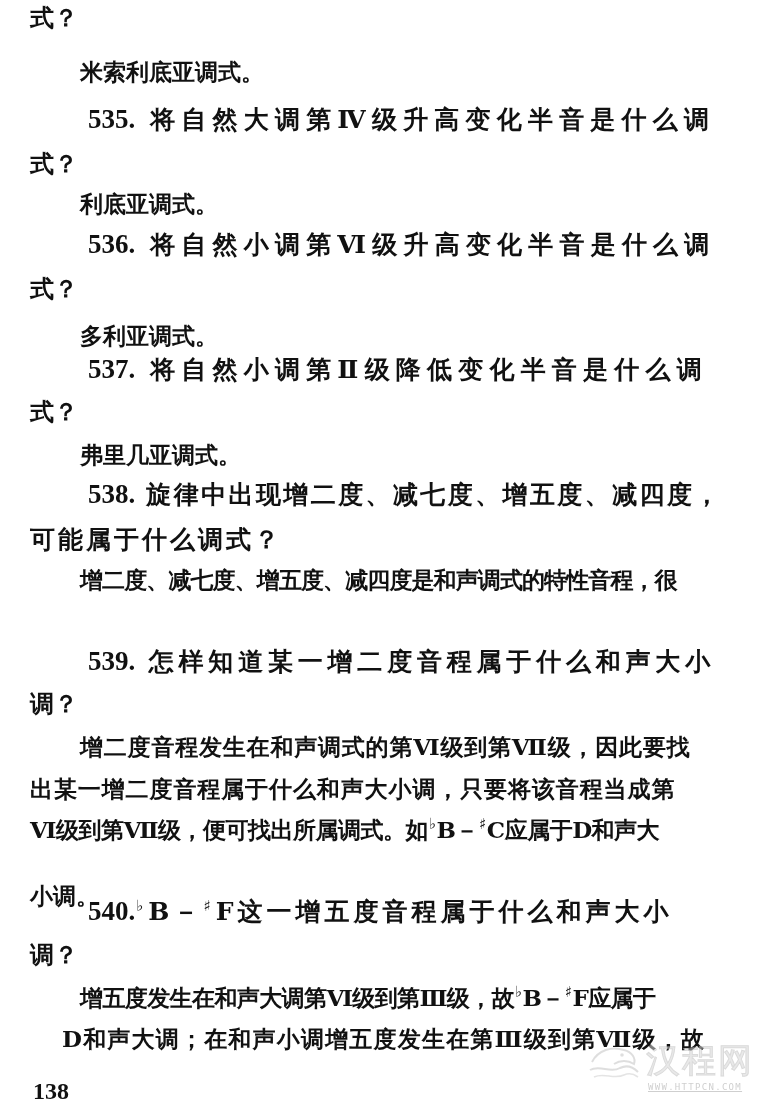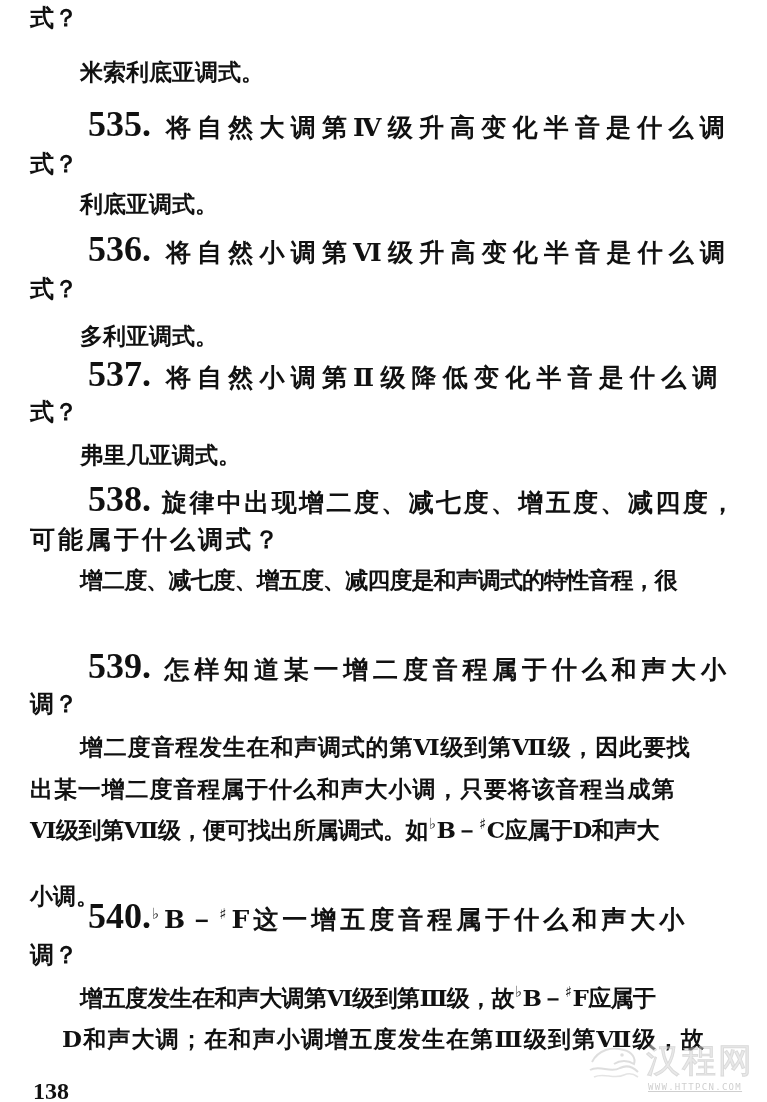--- a/index.html
+++ b/index.html
@@ -28,21 +28,21 @@
   }
   
   .q {
     font-weight: bold;
     letter-spacing: 6.2px;
     font-size: 25px;
   }
   .q .num {
     letter-spacing: 0px;
     font-family: "Liberation Serif", serif;
-    font-size: 36px;
+    font-size: 27px;
   }
   
   .a {
     font-weight: bold;
     letter-spacing: 0px;
     font-size: 23px;
   }
   .cont {
     font-weight: bold;
     font-size: 24px;

